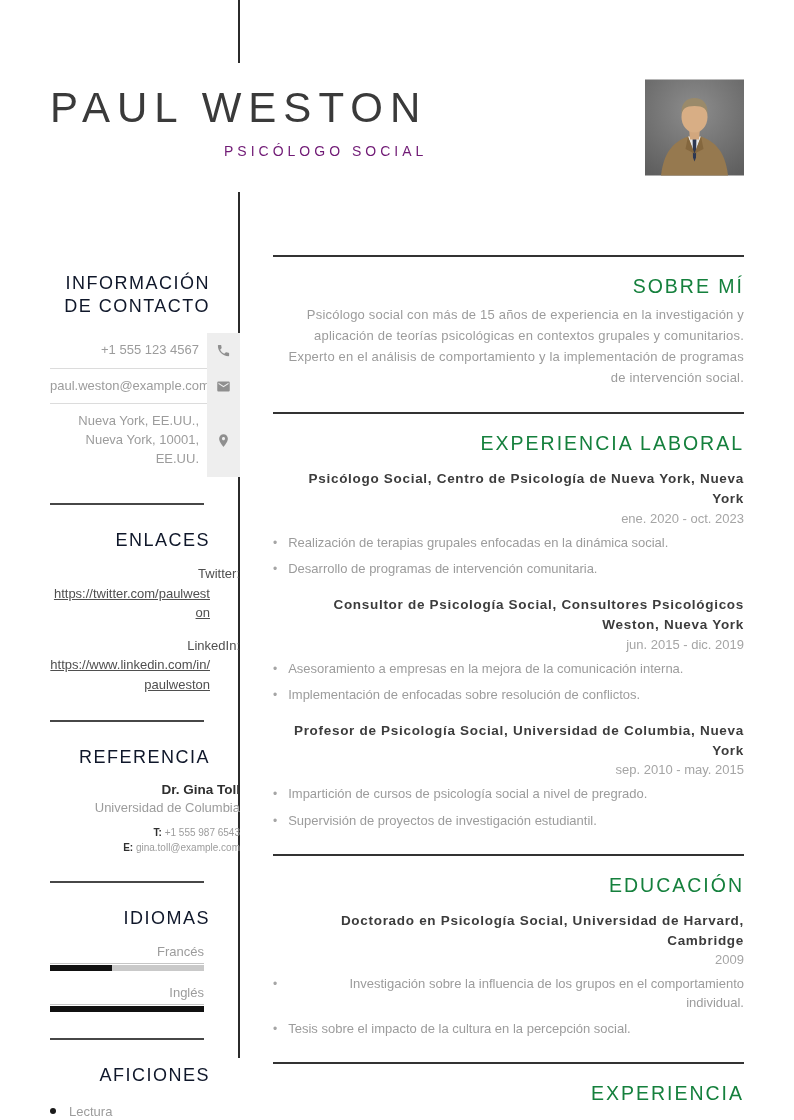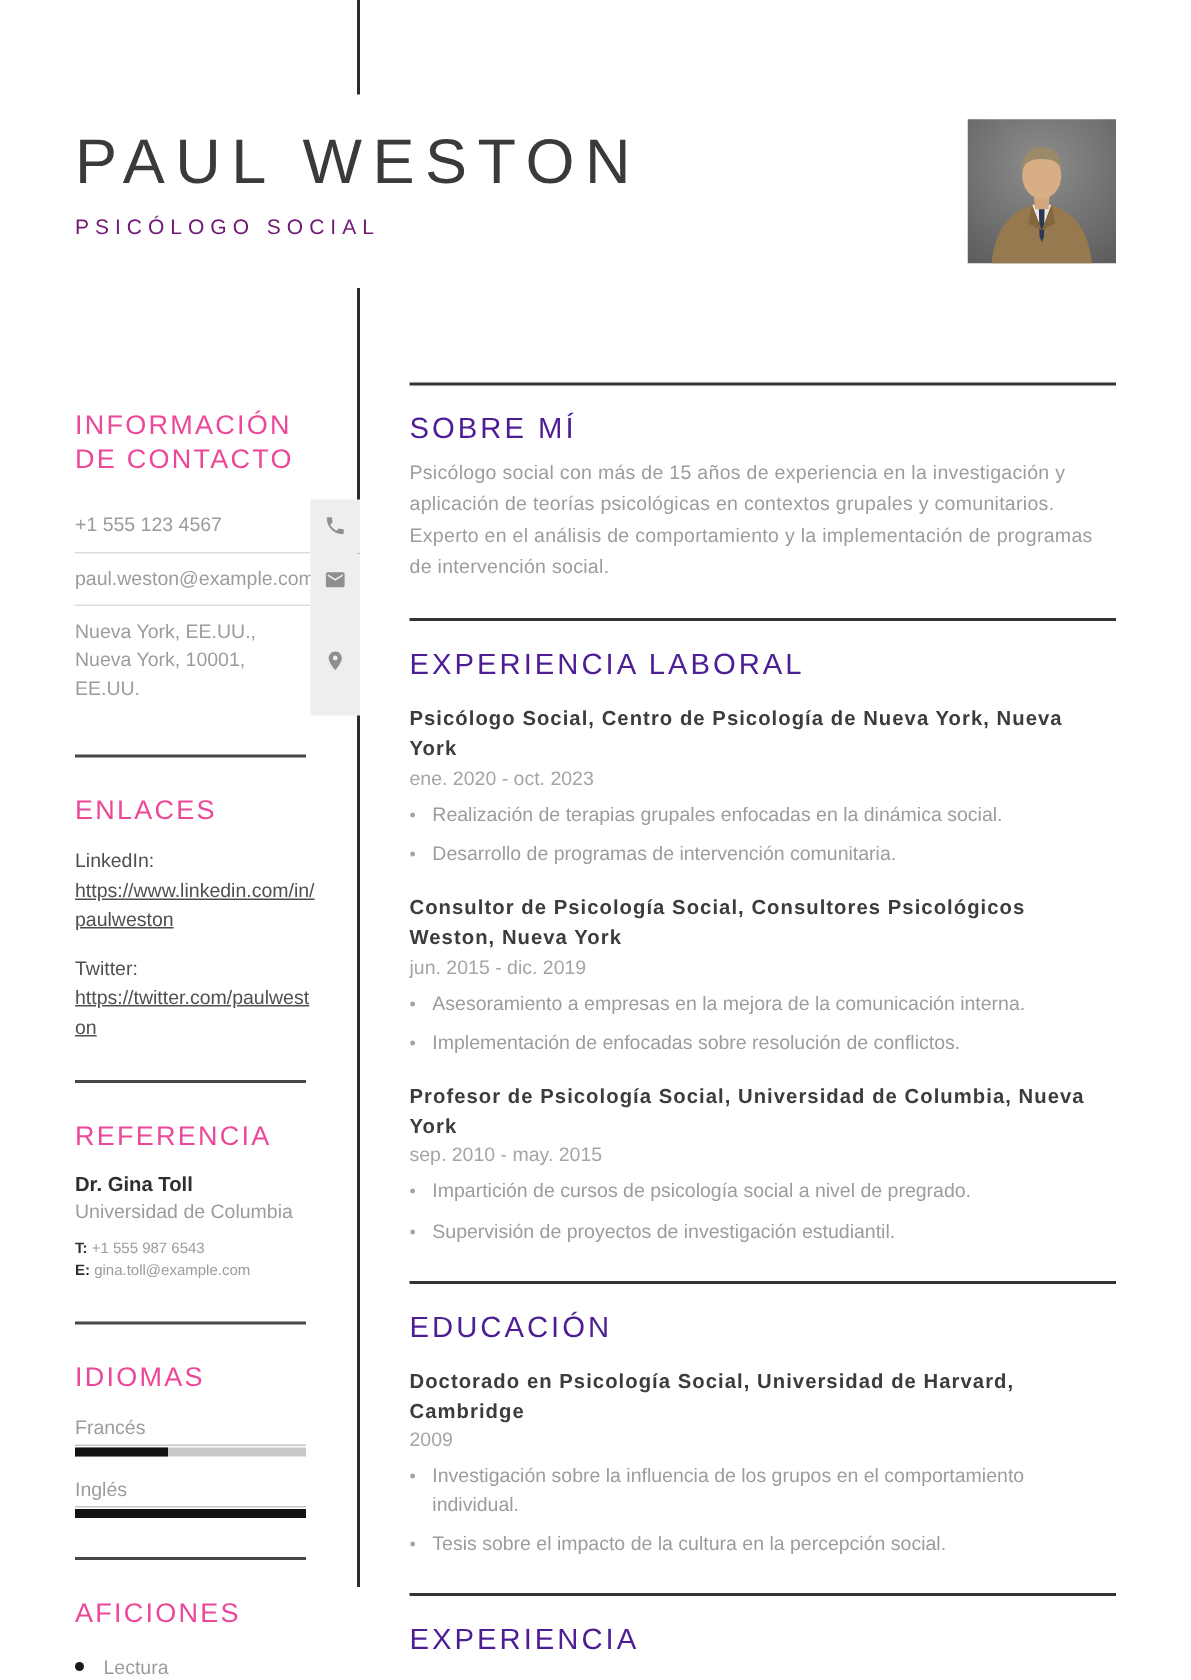--- a/index.html
+++ b/index.html
@@ -1,37 +1,37 @@
 <!DOCTYPE html>
 <html><head>
 <meta charset="utf-8">
 <style>
   * { margin:0; padding:0; box-sizing:border-box; }
   html,body { background:#ffffff; }
   .page {
     position:relative; width:794px; height:1120px; background:#ffffff;
-    font-family:"Liberation Sans", sans-serif; overflow:hidden;
+    font-family:"Liberation Sans", sans-serif; overflow:hidden;text-align:right;
   }
   
   .vline { position:absolute; left:238px; width:1.5px; background:#2b2b2b; }
   .vline-top { top:0; height:63px; }
   .vline-bottom { top:192px; height:866px; }
 
   
   .hdr { position:absolute; left:50px; top:84px; }
   .name { font-size:42px; font-weight:400; letter-spacing:7px; color:#3a3a3a; white-space:nowrap; }
   .subtitle { margin-top:11px; font-size:14px; letter-spacing:4px; color:#701a75; }
 
   .photo { position:absolute; left:645px; top:79px; width:99px; height:97px; }
   .photo svg { display:block; width:100%; height:100%; }
 
   
   .sidebar { position:absolute; left:50px; top:272px; width:190px; }
   .side-h {
-    font-size:18px; font-weight:500; letter-spacing:1.5px; color:#ec4899;
+    font-size:18px; font-weight:500; letter-spacing:1.5px; color:#0f172a;
     line-height:1.3; width:160px;
   }
   .side-rule { border:none; border-top:2px solid #474747; width:154px; margin:26px 0 24px 0; }
 
   .contact-rows { margin-top:14px; }
   .contact-row { display:flex; align-items:stretch; }
   .contact-row .txt {
     width:157px; padding:8px 8px 8px 0; font-size:13px; color:#9c9c9c; line-height:1.45;
     border-bottom:1px solid #dcdcdc;
   }
@@ -62,21 +62,21 @@
 
   .hobby-list { margin-top:16px; }
   .hobby { display:flex; align-items:center; gap:13px; margin-bottom:17px; }
   .hobby .dot { width:6px; height:6px; border-radius:50%; background:#1a1a1a; flex:none; }
   .hobby .hob-txt { font-size:13px; color:#9c9c9c; }
 
   
   .main { position:absolute; left:273px; top:255px; width:471px; }
   .main-rule { border:none; border-top:2px solid #333333; margin:0; }
   .msection h2 {
-    margin-top:18px; font-size:19.5px; font-weight:500; letter-spacing:2px; color:#4c1d95;
+    margin-top:18px; font-size:19.5px; font-weight:500; letter-spacing:2px; color:#15803d;
   }
   .about-p { margin-top:6px; font-size:13px; line-height:1.62; color:#9c9c9c; letter-spacing:0.2px; }
   .msection { margin-bottom:24px; }
 
   .jobs { margin-top:14px; }
   .job { margin-bottom:17px; }
   .job-title { font-size:13.5px; font-weight:700; color:#3c3c3c; letter-spacing:0.7px; line-height:1.5; }
   .job-dates { font-size:13px; color:#a5a5a5; margin-top:1px; }
   .bullets { margin-top:8px; }
   .bullet { display:flex; gap:11px; font-size:13px; color:#9c9c9c; margin-bottom:8px; line-height:1.4; }
@@ -145,26 +145,26 @@
           </div>
         </div>
       </div>
     </section>
 
     <hr class="side-rule">
 
     <section>
       <h2 class="side-h">ENLACES</h2>
       <div class="link-group">
+        <div class="link-label">Twitter:</div>
+        <a class="link-url">https://twitter.com/paulweston</a>
+      </div>
+      <div class="link-group">
         <div class="link-label">LinkedIn:</div>
         <a class="link-url">https://www.linkedin.com/in/paulweston</a>
-      </div>
-      <div class="link-group">
-        <div class="link-label">Twitter:</div>
-        <a class="link-url">https://twitter.com/paulweston</a>
       </div>
     </section>
 
     <hr class="side-rule">
 
     <section>
       <h2 class="side-h">REFERENCIA</h2>
       <div class="ref-name">Dr. Gina Toll</div>
       <div class="ref-org">Universidad de Columbia</div>
       <div class="ref-lines">

